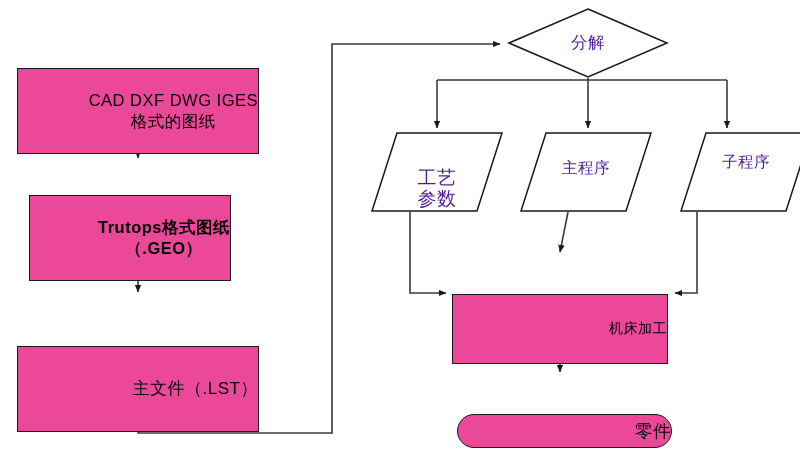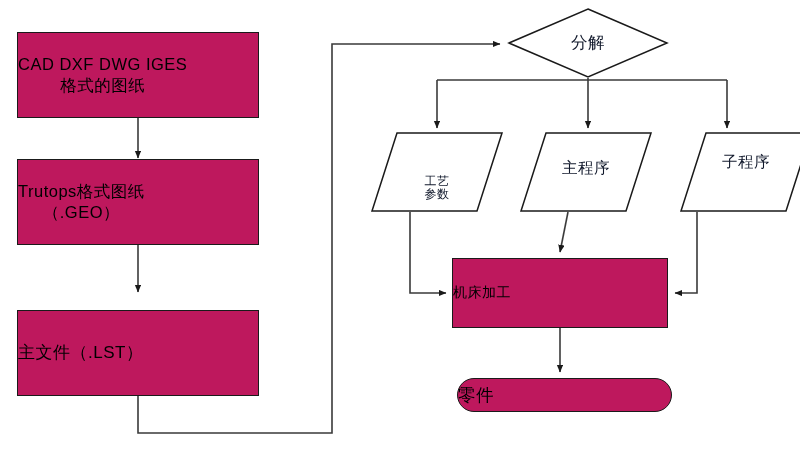--- a/index.html
+++ b/index.html
@@ -23,43 +23,44 @@
     top: 0;
     width: 800px;
     height: 450px;
     pointer-events: none;
   }
   .node {
     position: absolute;
     box-sizing: border-box;
     display: flex;
     align-items: center;
-    justify-content: flex-start;
+    justify-content: flex-end;
     text-align: center;
     color: #000000;
-    background: #be185d;
+    background: #ec4899;
     z-index: 2;
+    margin-top: 36px;
   }
   .rect {
     border: 1.5px solid #1a1a1a;
   }
   .node-label {
     display: block;
     line-height: 1.28;
     white-space: pre-line;
     letter-spacing: 0.5px;
   }
   .t-src     { font-size: 16.5px; }
   .t-geo     { font-size: 16.5px; }
   .t-lst     { font-size: 17px; }
   .t-mach    { font-size: 14px; }
   .t-part    { font-size: 17.5px; }
   .t-dia     { font-size: 16.5px; }
   .t-para    { font-size: 15.5px; }
-  .t-para-2l { font-size: 12px; line-height: 1.12; margin-top: 32px; }
+  .t-para-2l { font-size: 19px; line-height: 1.12; margin-top: 32px; }
 
   .shape-host {
     position: absolute;
     z-index: 2;
   }
   .shape-host svg {
     position: absolute;
     left: 0;
     top: 0;
     overflow: visible;
@@ -67,21 +68,21 @@
   .shape-host .shape-text {
     position: absolute;
     left: 0;
     top: 0;
     width: 100%;
     height: 100%;
     display: flex;
     align-items: center;
     justify-content: center;
     text-align: center;
-    color: #0f172a;
+    color: #4c1d95;
   }
   .stadium {
     border: 1.5px solid #1a1a1a;
     border-radius: 999px;
   }
 </style>
 </head>
 <body>
 
 <div id="canvas">
@@ -115,21 +116,21 @@
 
       <path d="M560,328 L560,372" marker-end="url(#ah)"></path>
     </g>
   </svg>
 
   <div class="node rect" style="left:17px; top:32px; width:242px; height:86px;">
     <span class="node-label t-src">CAD DXF DWG IGES
 格式的图纸</span>
   </div>
 
-  <div class="node rect" style="left:17px; top:159px; width:242px; height:86px;">
+  <div class="node rect" style="left:29px; top:159px; width:202px; height:86px;font-weight:bold;">
     <span class="node-label t-geo">Trutops格式图纸
 （.GEO）</span>
   </div>
 
   <div class="node rect" style="left:17px; top:310px; width:242px; height:86px;">
     <span class="node-label t-lst">主文件（.LST）</span>
   </div>
 
   <div class="shape-host" style="left:508px; top:8px; width:160px; height:70px;">
     <svg width="160" height="70" viewBox="0 0 160 70">

